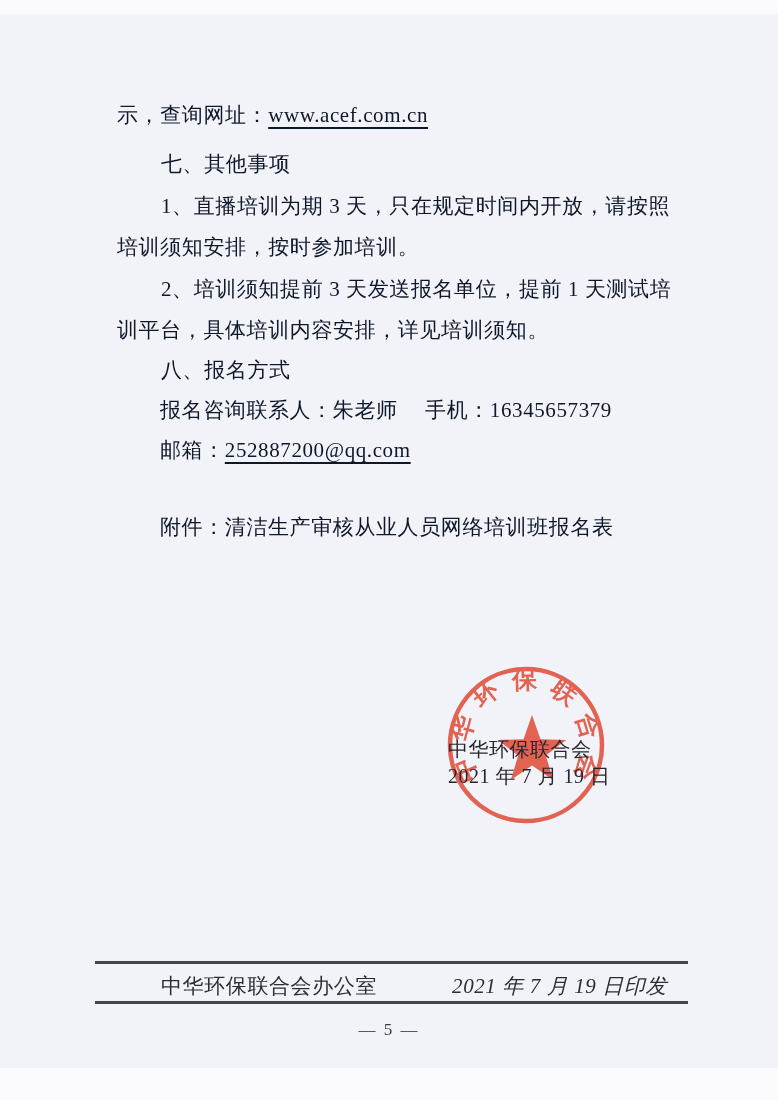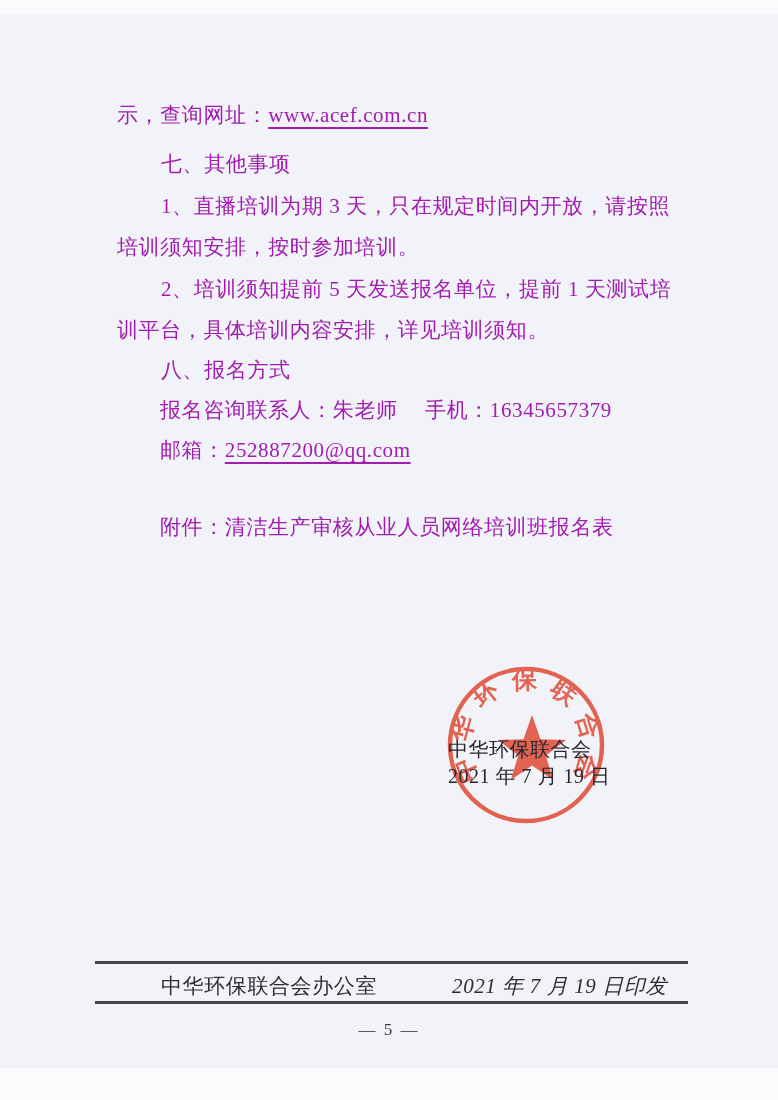--- a/index.html
+++ b/index.html
@@ -11,21 +11,21 @@
   }
   .paper{
     position:absolute;left:0;right:0;top:14px;bottom:32px;
     background:#f1f3f9;
   }
   .bline{
     position:absolute;
     white-space:nowrap;
     font-size:21px;
     letter-spacing:0.6px;
-    color:#a21caf;
+    color:#0f172a;
   }
   .uline{
     text-decoration:underline;
     text-decoration-thickness:1.8px;
     text-underline-offset:5px;
   }
   .seal-wrap{
     position:absolute;left:445px;top:664px;width:164px;height:164px;
     opacity:0.85;
   }
@@ -60,21 +60,21 @@
 
 <div class="bline" style="left:117px;top:101px;">
   <span>示，查询网址：</span><span class="uline">www.acef.com.cn</span>
 </div>
 
 <div class="bline" style="left:161px;top:150px;">七、其他事项</div>
 
 <div class="bline" style="left:161px;top:192px;">1、直播培训为期 3 天，只在规定时间内开放，请按照</div>
 <div class="bline" style="left:117px;top:233px;">培训须知安排，按时参加培训。</div>
 
-<div class="bline" style="left:161px;top:275px;">2、培训须知提前 5 天发送报名单位，提前 1 天测试培</div>
+<div class="bline" style="left:161px;top:275px;">2、培训须知提前 3 天发送报名单位，提前 1 天测试培</div>
 <div class="bline" style="left:117px;top:316px;">训平台，具体培训内容安排，详见培训须知。</div>
 
 <div class="bline" style="left:161px;top:356px;">八、报名方式</div>
 
 <div class="bline" style="left:160px;top:396px;">报名咨询联系人：朱老师　 手机：16345657379</div>
 
 <div class="bline" style="left:160px;top:436px;">
   <span>邮箱：</span><span class="uline">252887200@qq.com</span>
 </div>
 

